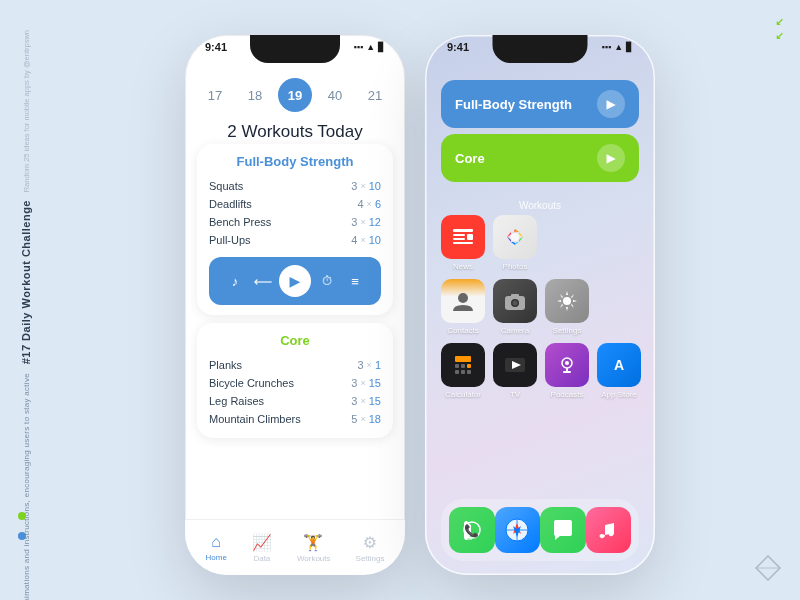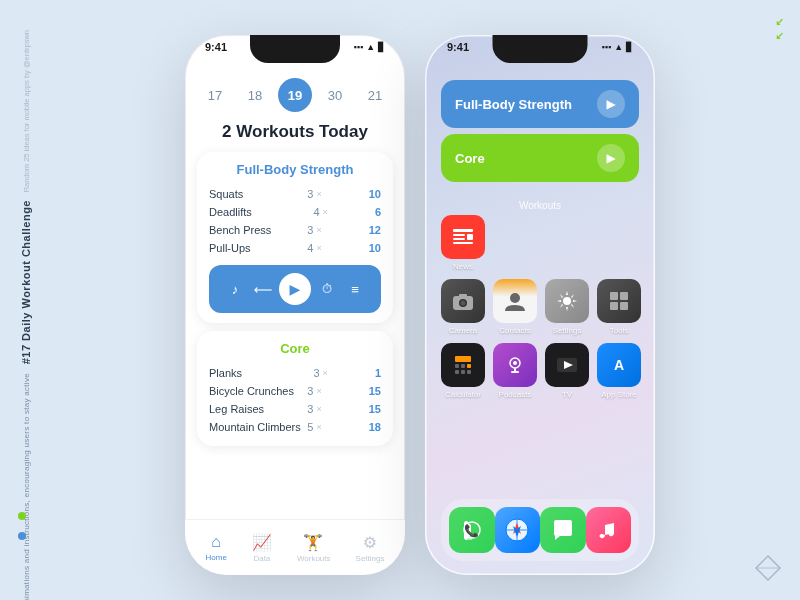--- a/index.html
+++ b/index.html
@@ -190,23 +190,23 @@
     .date-item.active {
       background: #4a90d9;
       color: white;
       font-weight: 700;
     }
 
     
     .workout-count {
       text-align: center;
       font-size: 17px;
-      font-weight: 700;
+      font-weight: 400;
       color: #1a2535;
-      margin: 4px 0 10px;
+      margin: 4px 0 2px;
     }
 
     
     .workout-card {
       margin: 0 12px 8px;
       background: #ffffff;
       border-radius: 16px;
       box-shadow: 0 2px 12px rgba(0,0,0,0.08);
       padding: 10px 12px;
     }
@@ -240,22 +240,21 @@
     }
     .sets-num {
       color: #7a8fa6;
     }
     .sets-x {
       color: #c0c9d4;
       font-size: 9px;
     }
     .sets-reps {
       color: #4a90d9;
-      font-weight: 700;
-      margin-left: 44px;
+      font-weight: 400;
     }
 
     
     .playback-controls {
       display: flex;
       align-items: center;
       justify-content: space-around;
       background: #4a90d9;
       border-radius: 12px;
       padding: 8px 12px;
@@ -514,21 +513,21 @@
         <span class="battery-icon">▊</span>
       </div>
     </div>
 
     <div class="phone-left-content">
 
       <div class="date-strip">
         <div class="date-item">17</div>
         <div class="date-item">18</div>
         <div class="date-item active">19</div>
-        <div class="date-item">30</div>
+        <div class="date-item">40</div>
         <div class="date-item">21</div>
       </div>
 
       <div class="workout-count">2 Workouts Today</div>
 
       <div class="workout-card">
         <div class="card-title">Full-Body Strength</div>
 
         <div class="exercise-row">
           <span class="exercise-name">Squats</span>
@@ -663,106 +662,111 @@
             <svg width="28" height="28" viewBox="0 0 28 28">
                 <rect x="4" y="6" width="20" height="3" fill="white" rx="1"></rect>
                 <rect x="4" y="11" width="12" height="2" fill="white" rx="1"></rect>
                 <rect x="4" y="15" width="12" height="2" fill="white" rx="1"></rect>
                 <rect x="18" y="11" width="6" height="6" fill="white" rx="1"></rect>
                 <rect x="4" y="19" width="20" height="2" fill="white" rx="1"></rect>
               </svg>
           </div>
           <span class="app-label">News</span>
         </div>
+        <div class="app-icon">
+          <div class="app-icon-img app-photos" style="background:linear-gradient(135deg,#f0f0f0,#e0e0e0)">
+            <svg width="28" height="28" viewBox="0 0 28 28">
+              <path d="M14 6 L15.5 10 L14 8 L12.5 10 Z" fill="#ff3b30"></path>
+              <path d="M14 6 L18 9 L16 9 L14 8 Z" fill="#ff9500"></path>
+              <path d="M18 9 L22 14 L20 13 L18 11 Z" fill="#ffcc00"></path>
+              <path d="M22 14 L18 19 L18 17 L20 15 Z" fill="#4cd964"></path>
+              <path d="M18 19 L14 22 L14 20 L16 19 Z" fill="#5ac8fa"></path>
+              <path d="M14 22 L10 19 L12 19 L14 20 Z" fill="#007aff"></path>
+              <path d="M10 19 L6 14 L8 15 L10 17 Z" fill="#5856d6"></path>
+              <path d="M6 14 L10 9 L10 11 L8 13 Z" fill="#ff2d55"></path>
+              <circle cx="14" cy="14" r="4" fill="white" opacity="0.7"></circle>
+            </svg>
+          </div>
+          <span class="app-label">Photos</span>
+        </div>
       </div>
 
       <div class="app-grid">
+        <div class="app-icon">
+          <div class="app-icon-img app-contacts" style="background:linear-gradient(180deg,#f5a623 0%,#f5f5f5 40%)">
+            <svg width="28" height="28" viewBox="0 0 28 28">
+                <circle cx="14" cy="11" r="5" fill="#666"></circle>
+                <path d="M4 24 Q4 18 14 18 Q24 18 24 24" fill="#666"></path>
+              </svg>
+          </div>
+          <span class="app-label">Contacts</span>
+        </div>
         <div class="app-icon">
           <div class="app-icon-img app-camera" style="background:linear-gradient(135deg,#555,#333)">
             <svg width="28" height="28" viewBox="0 0 28 28">
                 <rect x="4" y="9" width="20" height="14" rx="3" fill="#aaa"></rect>
                 <circle cx="14" cy="16" r="4" fill="#333"></circle>
                 <circle cx="14" cy="16" r="2.5" fill="#555"></circle>
                 <rect x="10" y="7" width="8" height="3" rx="1" fill="#aaa"></rect>
               </svg>
           </div>
           <span class="app-label">Camera</span>
-        </div>
-        <div class="app-icon">
-          <div class="app-icon-img app-contacts" style="background:linear-gradient(180deg,#f5a623 0%,#f5f5f5 40%)">
-            <svg width="28" height="28" viewBox="0 0 28 28">
-                <circle cx="14" cy="11" r="5" fill="#666"></circle>
-                <path d="M4 24 Q4 18 14 18 Q24 18 24 24" fill="#666"></path>
-              </svg>
-          </div>
-          <span class="app-label">Contacts</span>
         </div>
         <div class="app-icon">
           <div class="app-icon-img app-settings" style="background:linear-gradient(135deg,#aaa,#888)">
             <svg width="28" height="28" viewBox="0 0 28 28">
                 <circle cx="14" cy="14" r="4" fill="white"></circle>
                 <path d="M14 4 L15 8 L13 8 Z" fill="white"></path>
                 <path d="M14 24 L15 20 L13 20 Z" fill="white"></path>
                 <path d="M4 14 L8 13 L8 15 Z" fill="white"></path>
                 <path d="M24 14 L20 13 L20 15 Z" fill="white"></path>
                 <path d="M7 7 L10 10 L9 11 Z" fill="white"></path>
                 <path d="M21 21 L18 18 L19 17 Z" fill="white"></path>
                 <path d="M7 21 L10 18 L9 17 Z" fill="white"></path>
                 <path d="M21 7 L18 10 L19 11 Z" fill="white"></path>
               </svg>
           </div>
           <span class="app-label">Settings</span>
         </div>
-        <div class="app-icon">
-          <div class="app-icon-img app-tools" style="background:linear-gradient(135deg,#555,#333)">
-            <svg width="28" height="28" viewBox="0 0 28 28">
-              <rect x="5" y="5" width="8" height="8" rx="1" fill="#aaa"></rect>
-              <rect x="15" y="5" width="8" height="8" rx="1" fill="#aaa"></rect>
-              <rect x="5" y="15" width="8" height="8" rx="1" fill="#aaa"></rect>
-              <rect x="15" y="15" width="8" height="8" rx="1" fill="#aaa"></rect>
-            </svg>
-          </div>
-          <span class="app-label">Tools</span>
-        </div>
       </div>
 
       <div class="app-grid">
         <div class="app-icon">
           <div class="app-icon-img app-calculator" style="background:#1c1c1e">
             <svg width="28" height="28" viewBox="0 0 28 28">
                 <rect x="6" y="5" width="16" height="6" rx="1" fill="#ff9500"></rect>
                 <rect x="6" y="13" width="4" height="4" rx="1" fill="#666"></rect>
                 <rect x="12" y="13" width="4" height="4" rx="1" fill="#666"></rect>
                 <rect x="18" y="13" width="4" height="4" rx="1" fill="#ff9500"></rect>
                 <rect x="6" y="19" width="4" height="4" rx="1" fill="#666"></rect>
                 <rect x="12" y="19" width="4" height="4" rx="1" fill="#666"></rect>
                 <rect x="18" y="19" width="4" height="4" rx="1" fill="#666"></rect>
               </svg>
           </div>
           <span class="app-label">Calculator</span>
         </div>
         <div class="app-icon">
+          <div class="app-icon-img app-tv" style="background:#1c1c1e">
+            <svg width="28" height="28" viewBox="0 0 28 28">
+                <rect x="4" y="7" width="20" height="14" rx="2" fill="#333"></rect>
+                <polygon points="11,10 11,18 20,14" fill="white"></polygon>
+              </svg>
+          </div>
+          <span class="app-label">TV</span>
+        </div>
+        <div class="app-icon">
           <div class="app-icon-img app-podcasts" style="background:linear-gradient(135deg,#b44dcd,#7b2fbe)">
             <svg width="28" height="28" viewBox="0 0 28 28">
                 <circle cx="14" cy="12" r="5" fill="none" stroke="white" stroke-width="1.5"></circle>
                 <circle cx="14" cy="12" r="2" fill="white"></circle>
                 <rect x="13" y="17" width="2" height="5" rx="1" fill="white"></rect>
                 <rect x="10" y="20" width="8" height="2" rx="1" fill="white"></rect>
               </svg>
           </div>
           <span class="app-label">Podcasts</span>
-        </div>
-        <div class="app-icon">
-          <div class="app-icon-img app-tv" style="background:#1c1c1e">
-            <svg width="28" height="28" viewBox="0 0 28 28">
-                <rect x="4" y="7" width="20" height="14" rx="2" fill="#333"></rect>
-                <polygon points="11,10 11,18 20,14" fill="white"></polygon>
-              </svg>
-          </div>
-          <span class="app-label">TV</span>
         </div>
         <div class="app-icon">
           <div class="app-icon-img app-appstore" style="background:linear-gradient(135deg,#1a8cff,#0070e0)">
             <svg width="28" height="28" viewBox="0 0 28 28">
                 <text x="14" y="19" font-family="Arial" font-size="14" font-weight="bold" fill="white" text-anchor="middle">A</text>
               </svg>
           </div>
           <span class="app-label">App Store</span>
         </div>
       </div>

